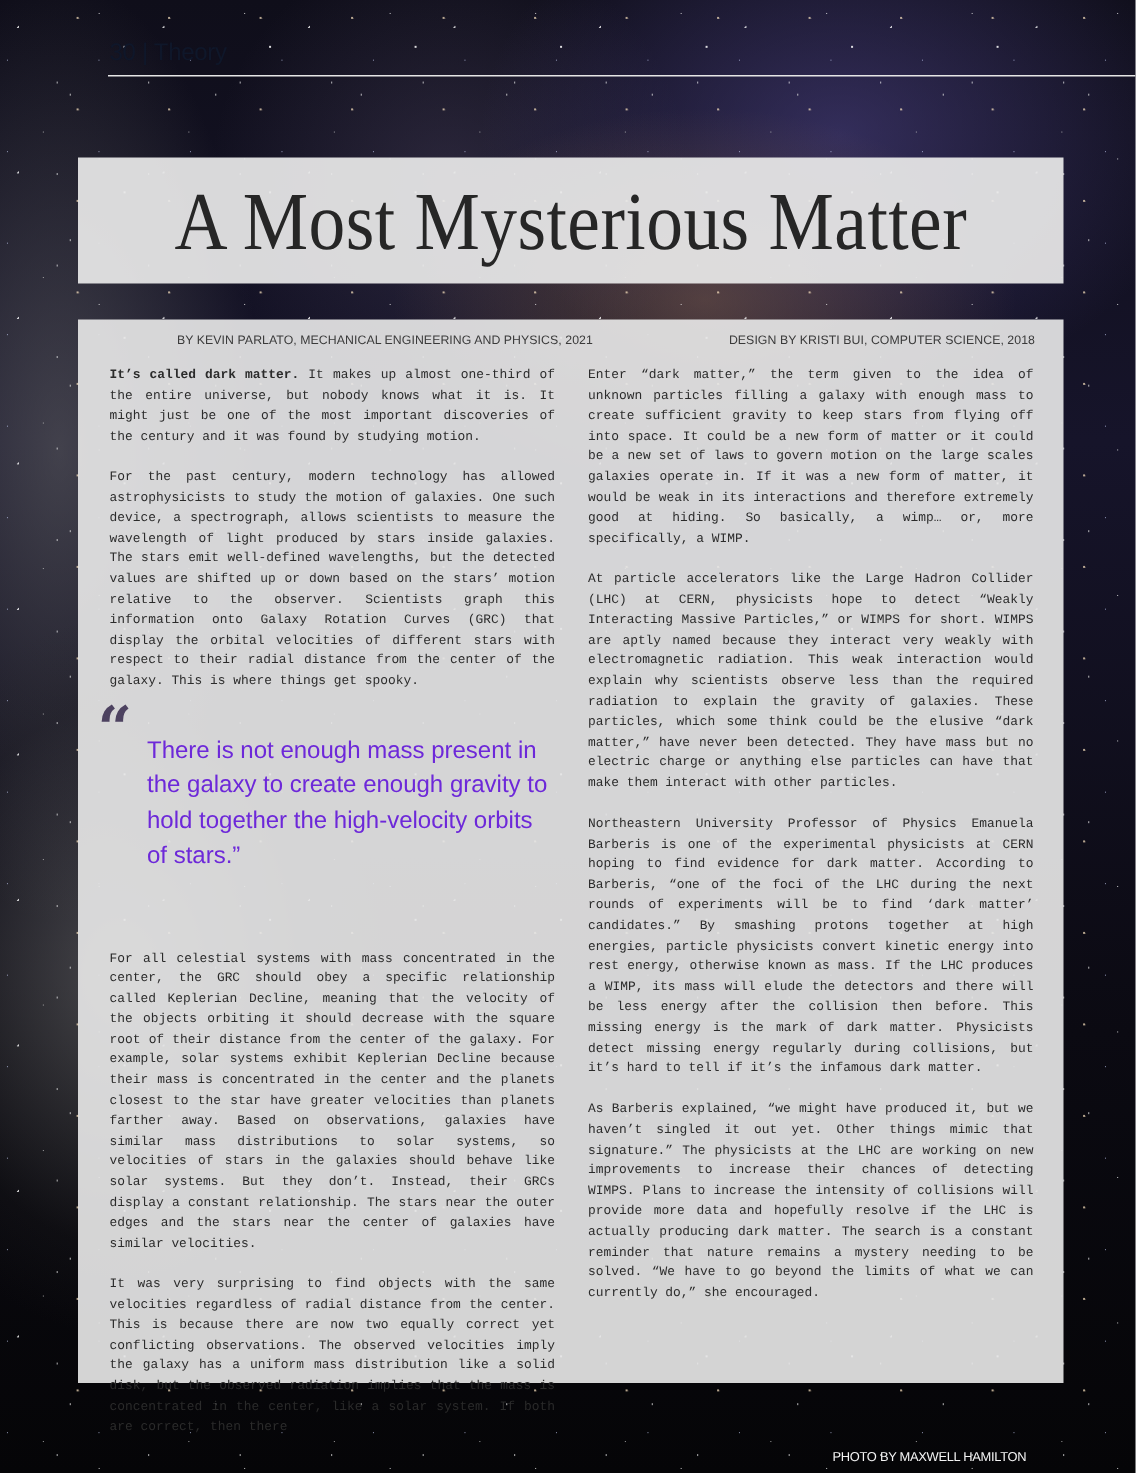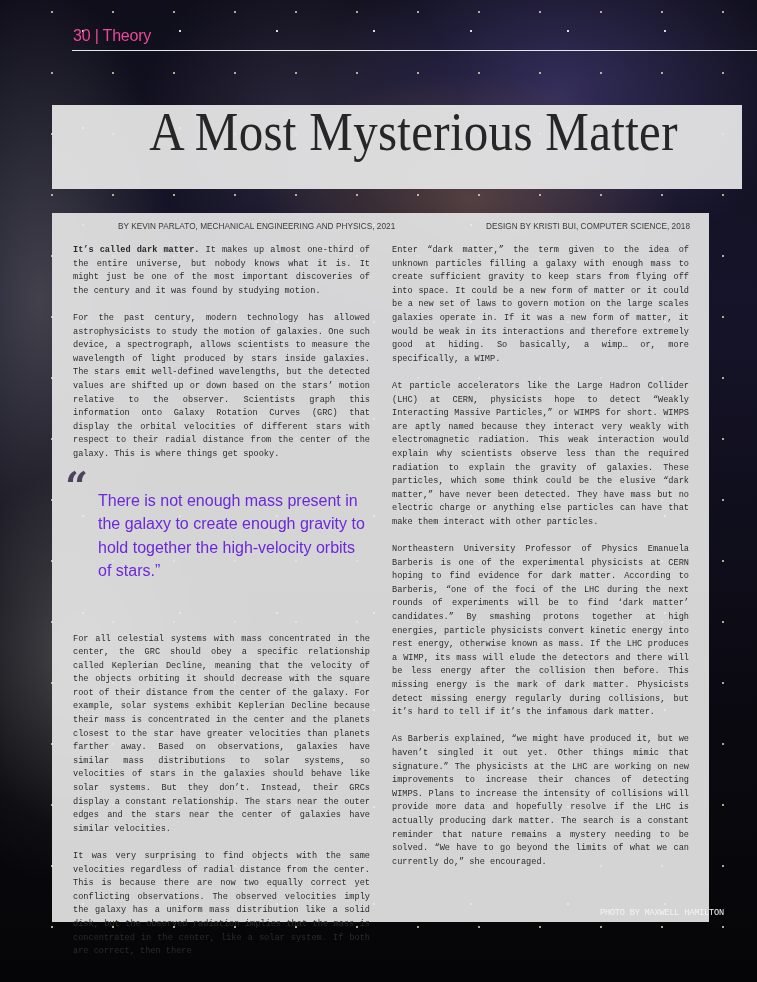--- a/index.html
+++ b/index.html
@@ -29,31 +29,31 @@
     position: absolute; inset: 0;
     background-image:
       radial-gradient(1px 1px at 5px 40px, #cfd8ff 50%, transparent 51%),
       radial-gradient(1.5px 1.5px at 52px 12px, #ffe7c2 50%, transparent 51%),
       radial-gradient(1px 1px at 38px 55px, #fff 50%, transparent 51%);
     background-size: 61px 61px;
     opacity: 0.7;
   }
   .section-header {
     position: absolute; left: 73px; top: 27px;
-    color: #ec4899; font-size: 16px; letter-spacing: -0.2px;
+    color: #0f172a; font-size: 16px; letter-spacing: -0.2px;
     font-family: "Liberation Sans", sans-serif;
   }
   .header-rule {
     position: absolute; left: 72px; top: 50px; width: 685px; height: 1px;
     background: #e6e6e6;
   }
   .title-box {
     position: absolute; left: 52px; top: 105px; width: 657px; height: 84px;
     background: rgba(232,232,232,0.93);
-    display: flex; justify-content: center; padding-left: 33px;
+    display: flex; align-items: center; justify-content: center;
   }
   .title {
     margin: 0; font-family: "Liberation Serif", serif; font-weight: normal;
     font-size: 49px; color: #262626; letter-spacing: 0.3px;
     transform: scaleY(1.12);
   }
   .content-box {
     position: absolute; left: 52px; top: 213px; width: 657px; height: 709px;
     background: rgba(230,230,230,0.92);
   }
@@ -78,24 +78,23 @@
   .quote-mark {
     position: absolute; left: -8px; top: -16px;
     font-family: "DejaVu Serif", serif; font-weight: bold;
     font-size: 40px; color: #4d4260; line-height: 40px;
   }
   .quote-text {
     font-family: "Liberation Sans", sans-serif; font-size: 16px;
     line-height: 23.5px; color: #6d28d9; text-align: left; padding-top: 7px;
   }
   .photo-credit {
-    position: absolute; left: 555px; top: 908px;
-    font-size: 8.6px; color: #f4f4f4; font-family: Liberation Mono, monospace;
+    position: absolute; left: 555px; top: 966px;
+    font-size: 8.6px; color: #f4f4f4; font-family: Liberation Sans, sans-serif;
     letter-spacing: -0.2px;
-    margin-left: 45px;
   }
 </style>
 </head>
 <body>
 
 <div class="stars"></div>
 <div class="stars2"></div>
 
 <div class="section-header">30 | Theory</div>
 <div class="header-rule"></div>

